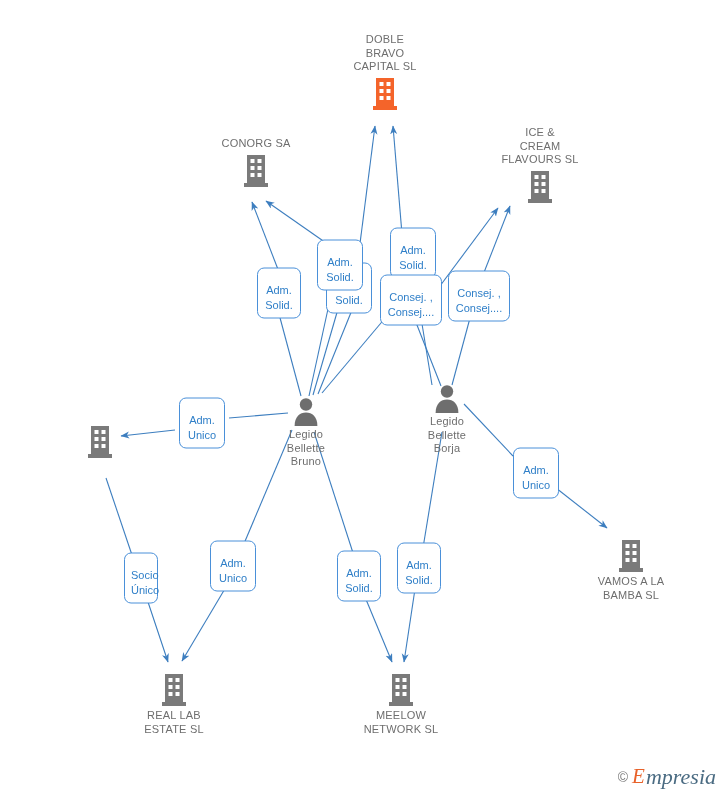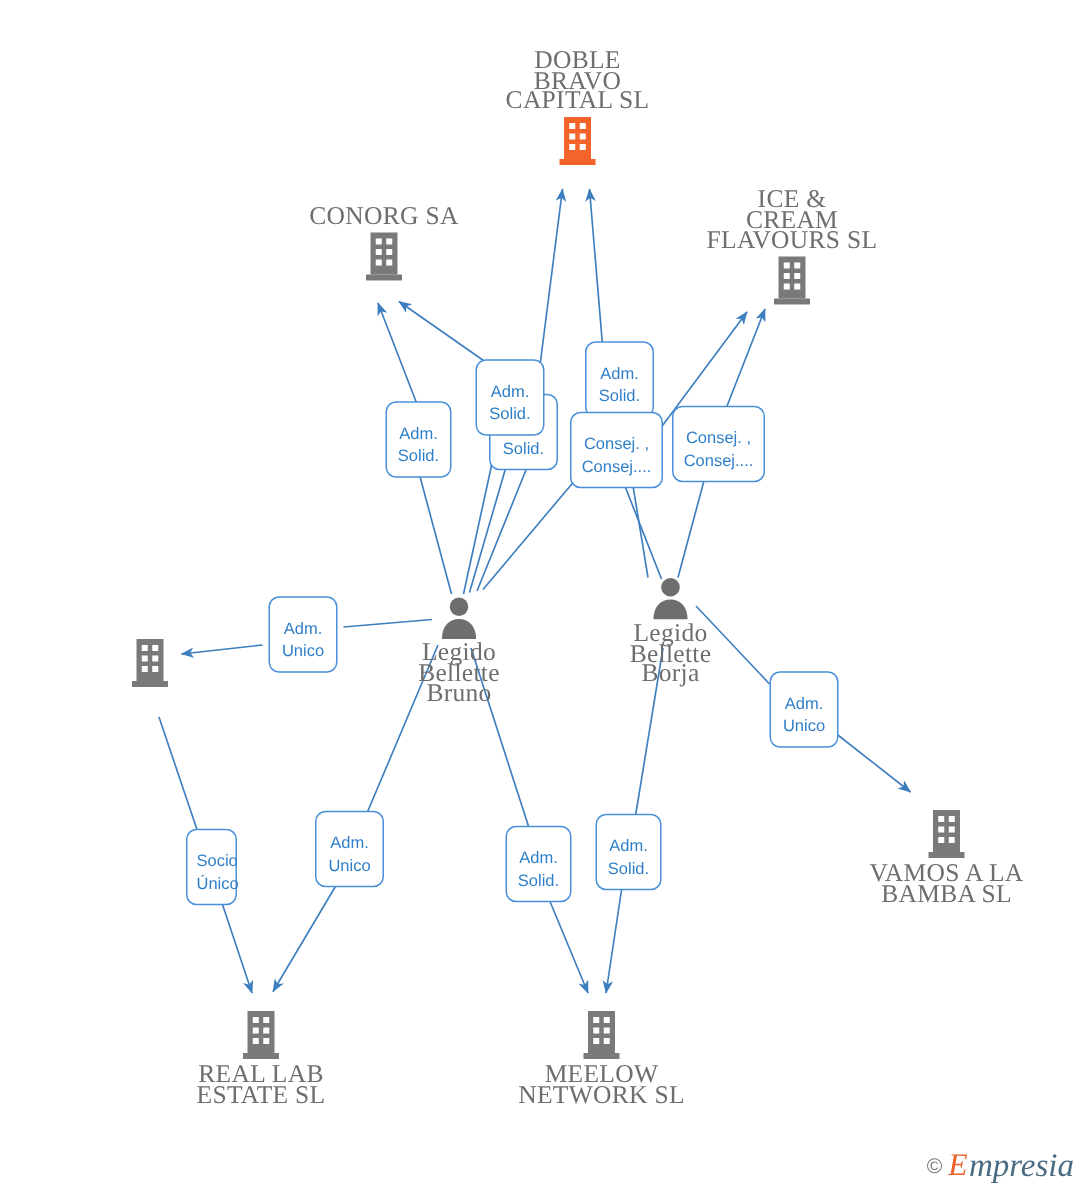--- a/index.html
+++ b/index.html
@@ -31,27 +31,26 @@
     position: absolute;
     text-align: center;
     transform: translateX(-50%);
   }
   .node-icon {
     display: block;
     margin: 0 auto;
     line-height: 0;
   }
   .node-label {
-    font-size: 17px;
+    font-size: 11px;
     color: #6e6e6e;
     line-height: 13.5px;
     letter-spacing: 0.2px;
     white-space: pre-line;
     margin-top: 2px;
-    font-family: Liberation Serif, serif;
   }
   .node-label.above {
     margin-top: 0;
     margin-bottom: 3px;
   }
   .edge-label {
     position: absolute;
     box-sizing: border-box;
     background: #ffffff;
     border: 1.3px solid #4a90d9;
@@ -172,21 +171,21 @@
         <rect x="8.5" y="5" width="4" height="4" fill="#ffffff"></rect>
         <rect x="15.5" y="5" width="4" height="4" fill="#ffffff"></rect>
         <rect x="8.5" y="12" width="4" height="4" fill="#ffffff"></rect>
         <rect x="15.5" y="12" width="4" height="4" fill="#ffffff"></rect>
         <rect x="8.5" y="19" width="4" height="4" fill="#ffffff"></rect>
         <rect x="15.5" y="19" width="4" height="4" fill="#ffffff"></rect>
       </svg>
     </span>
   </div>
 
-  <div class="node" style="left:528px; top:126px; width:150px;">
+  <div class="node" style="left:540px; top:126px; width:150px;">
     <div class="node-label above">ICE &amp;
 CREAM
 FLAVOURS  SL</div>
     <span class="node-icon">
       <svg width="28" height="34" viewBox="0 0 28 34">
         <rect x="5" y="1" width="18" height="28" fill="#7a7a7a"></rect>
         <rect x="2" y="29" width="24" height="4" fill="#7a7a7a"></rect>
         <rect x="8.5" y="5" width="4" height="4" fill="#ffffff"></rect>
         <rect x="15.5" y="5" width="4" height="4" fill="#ffffff"></rect>
         <rect x="8.5" y="12" width="4" height="4" fill="#ffffff"></rect>

